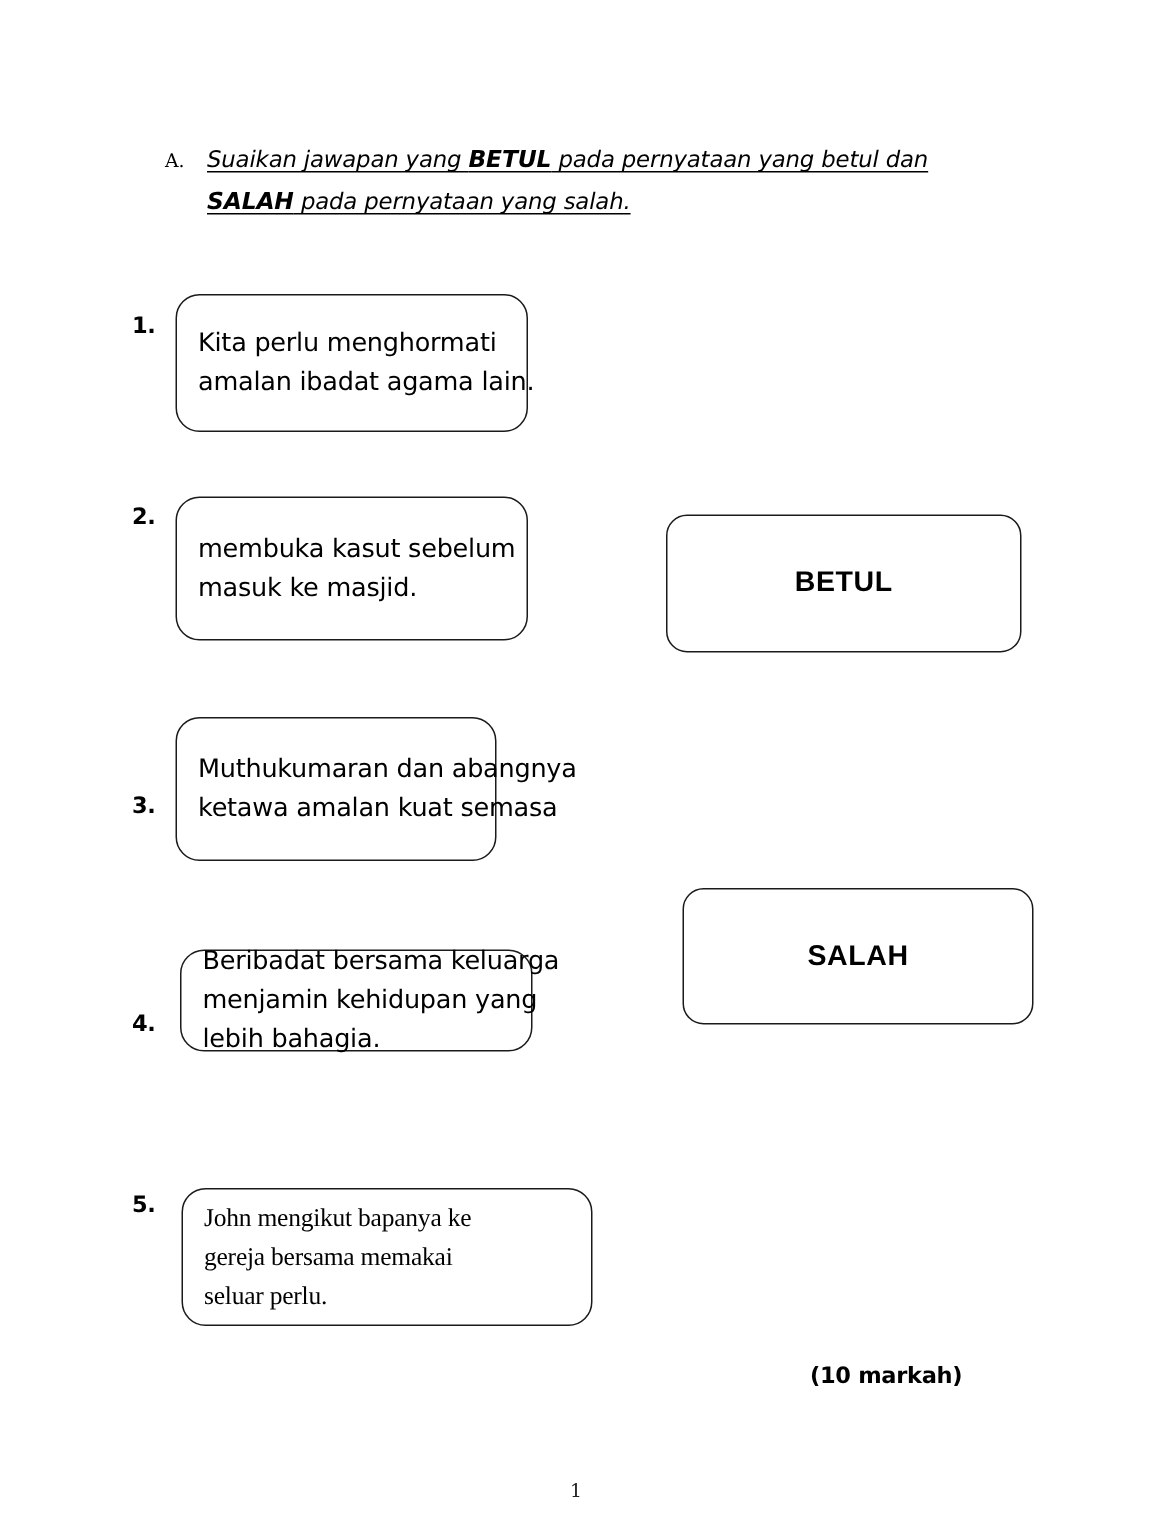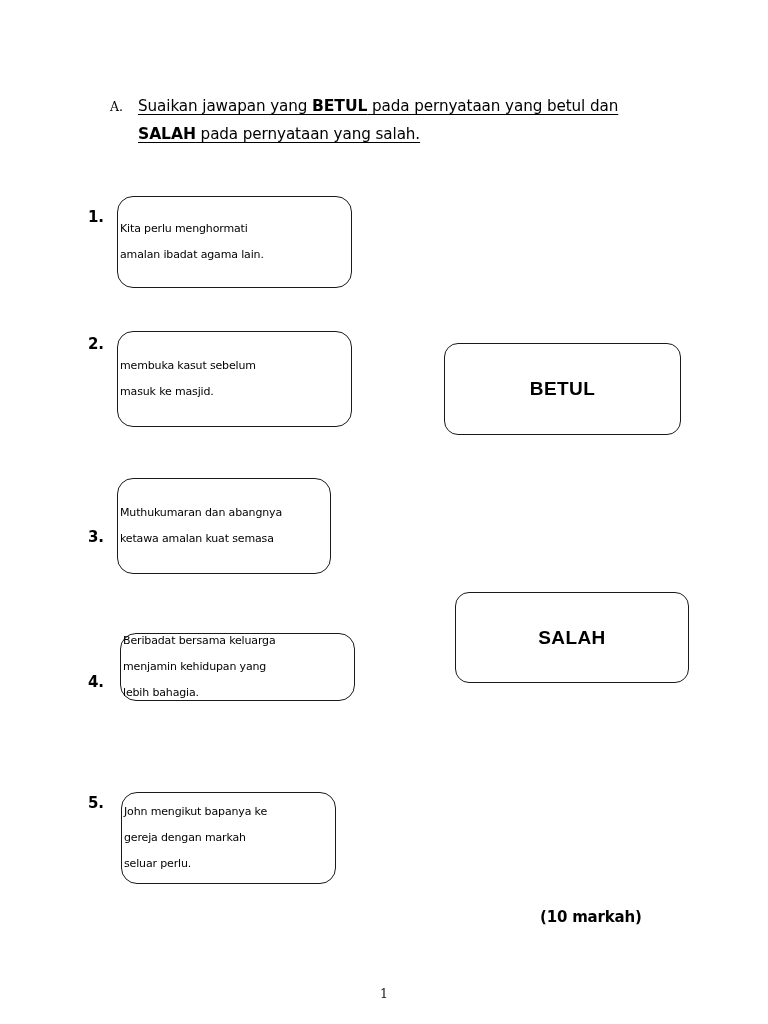--- a/index.html
+++ b/index.html
@@ -35,20 +35,21 @@
   .instr-letter {
     font-family: "DejaVu Serif", serif;
     font-size: 12.5px;
     line-height: 26px;
     width: 28px;
     flex: none;
     padding-top: 2px;
   }
   .instr-lines {
     flex: 1;
+    font-style: italic;
   }
   .instr-line {
     font-size: 15.2px;
     line-height: 28px;
     letter-spacing: -0.1px;
     white-space: nowrap;
     display: block;
   }
   .instr-line .u {
     text-decoration: underline;
@@ -73,25 +74,25 @@
   }
   .stmt-box {
     position: absolute;
     border: 1.6px solid #1a1a1a;
     border-radius: 16px;
     background: #ffffff;
     box-sizing: border-box;
   }
   .stmt-text {
     position: absolute;
-    left: 2px;
+    left: 14px;
     right: 8px;
     top: 50%;
     transform: translateY(-50%);
-    font-size: 11px;
+    font-size: 17px;
     line-height: 26px;
     letter-spacing: -0.15px;
   }
   .stmt-text span {
     display: block;
     white-space: nowrap;
   }
 
   
   .answer-box {
@@ -182,24 +183,24 @@
       <div class="stmt-text">
         <span>Beribadat bersama keluarga</span>
         <span>menjamin kehidupan yang</span>
         <span>lebih bahagia.</span>
       </div>
     </div>
   </div>
 
   <div class="stmt">
     <div class="stmt-num" style="left:88px; top:794px;">5.</div>
-    <div class="stmt-box" style="left:121px; top:792px; width:215px; height:92px;">
+    <div class="stmt-box" style="left:121px; top:792px; width:274px; height:92px;font-family:Liberation Serif, serif;">
       <div class="stmt-text">
         <span>John mengikut bapanya ke</span>
-        <span>gereja dengan markah</span>
+        <span>gereja bersama memakai</span>
         <span>seluar perlu.</span>
       </div>
     </div>
   </div>
 
   <div class="answer-box" style="left:444px; top:343px; width:237px; height:92px;">
     <span class="answer-label">BETUL</span>
   </div>
 
   <div class="answer-box" style="left:455px; top:592px; width:234px; height:91px;">

